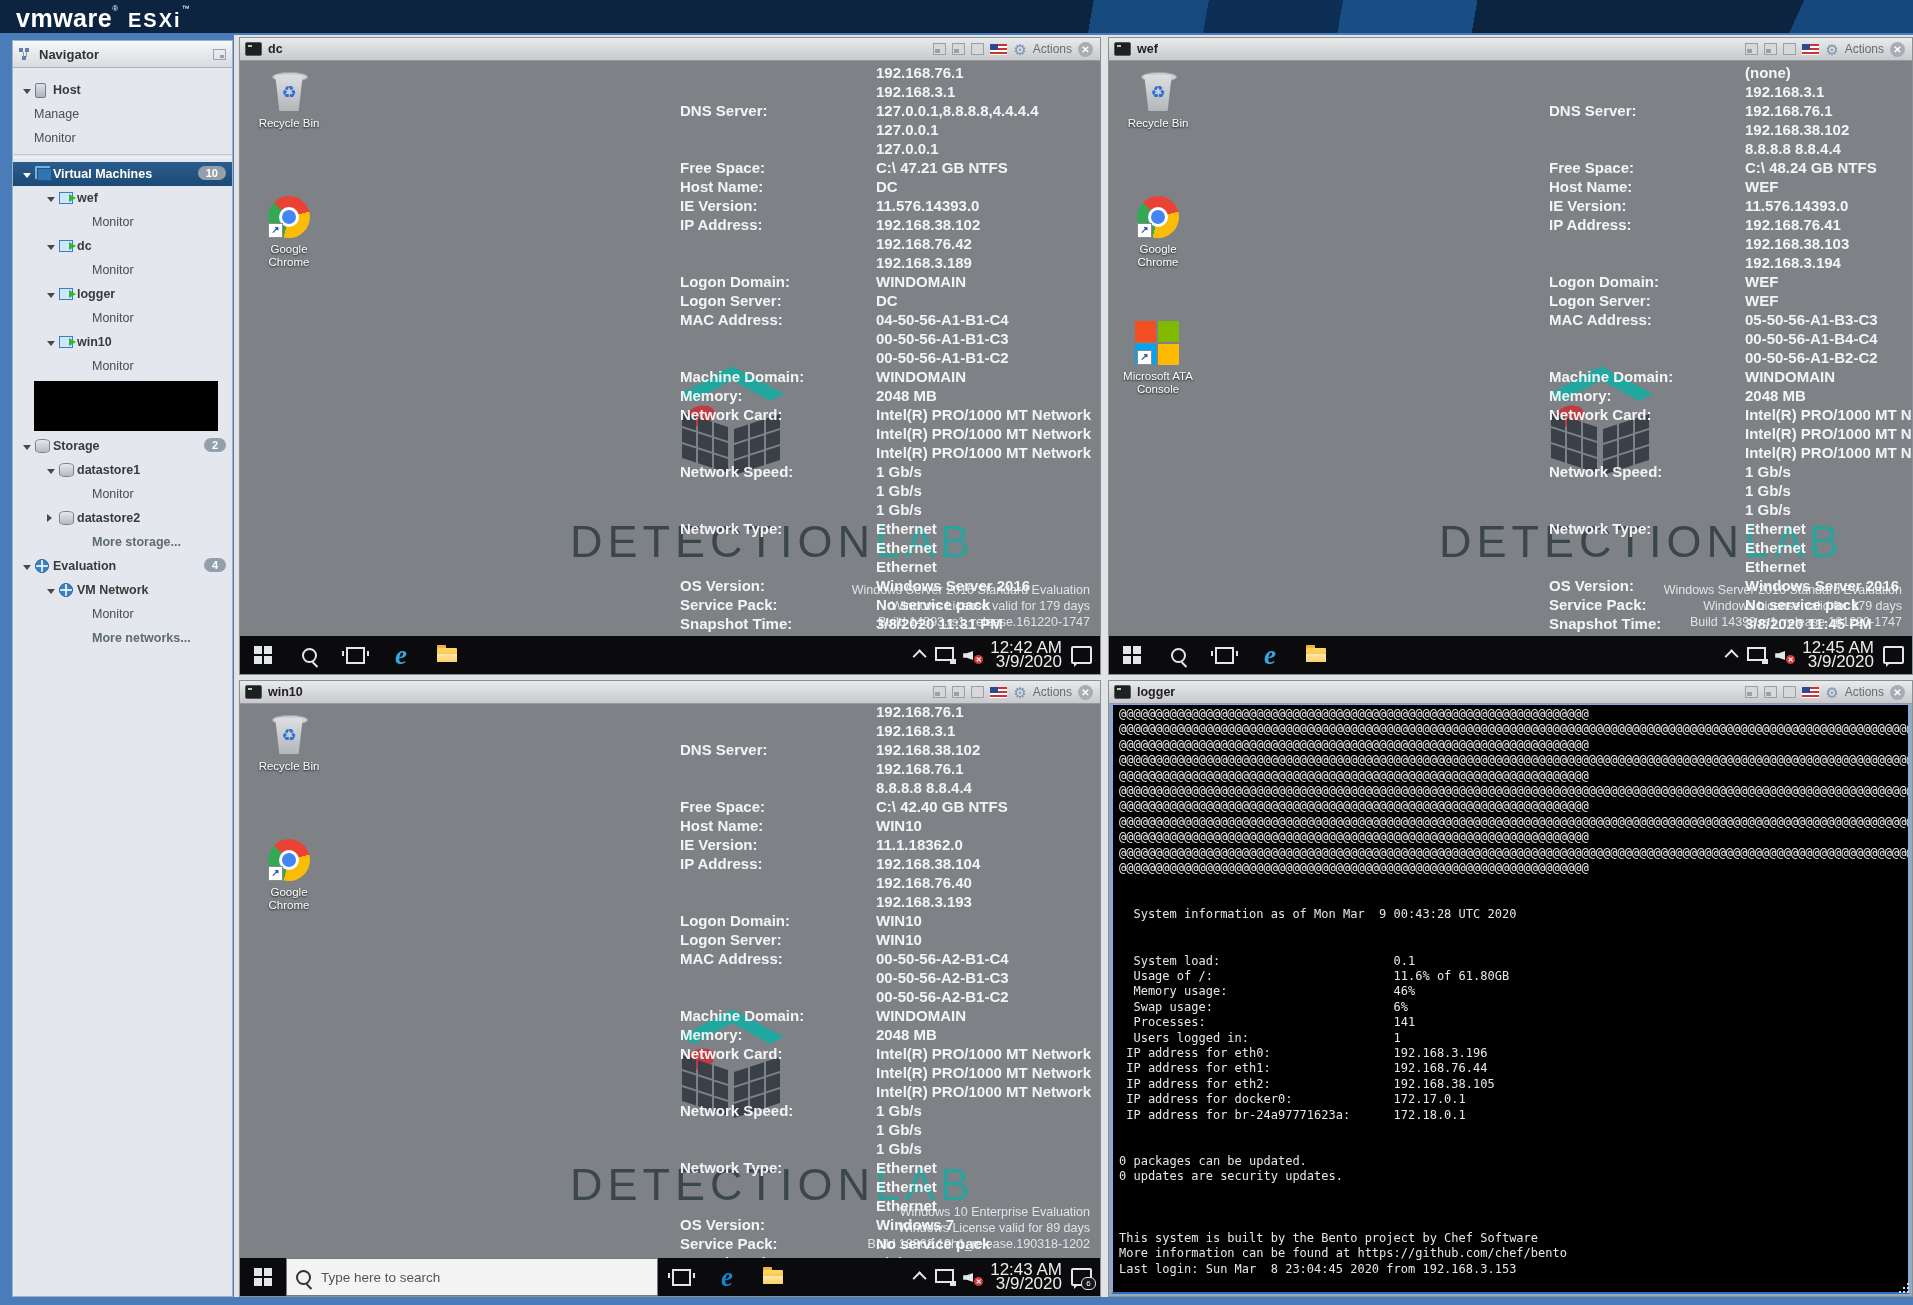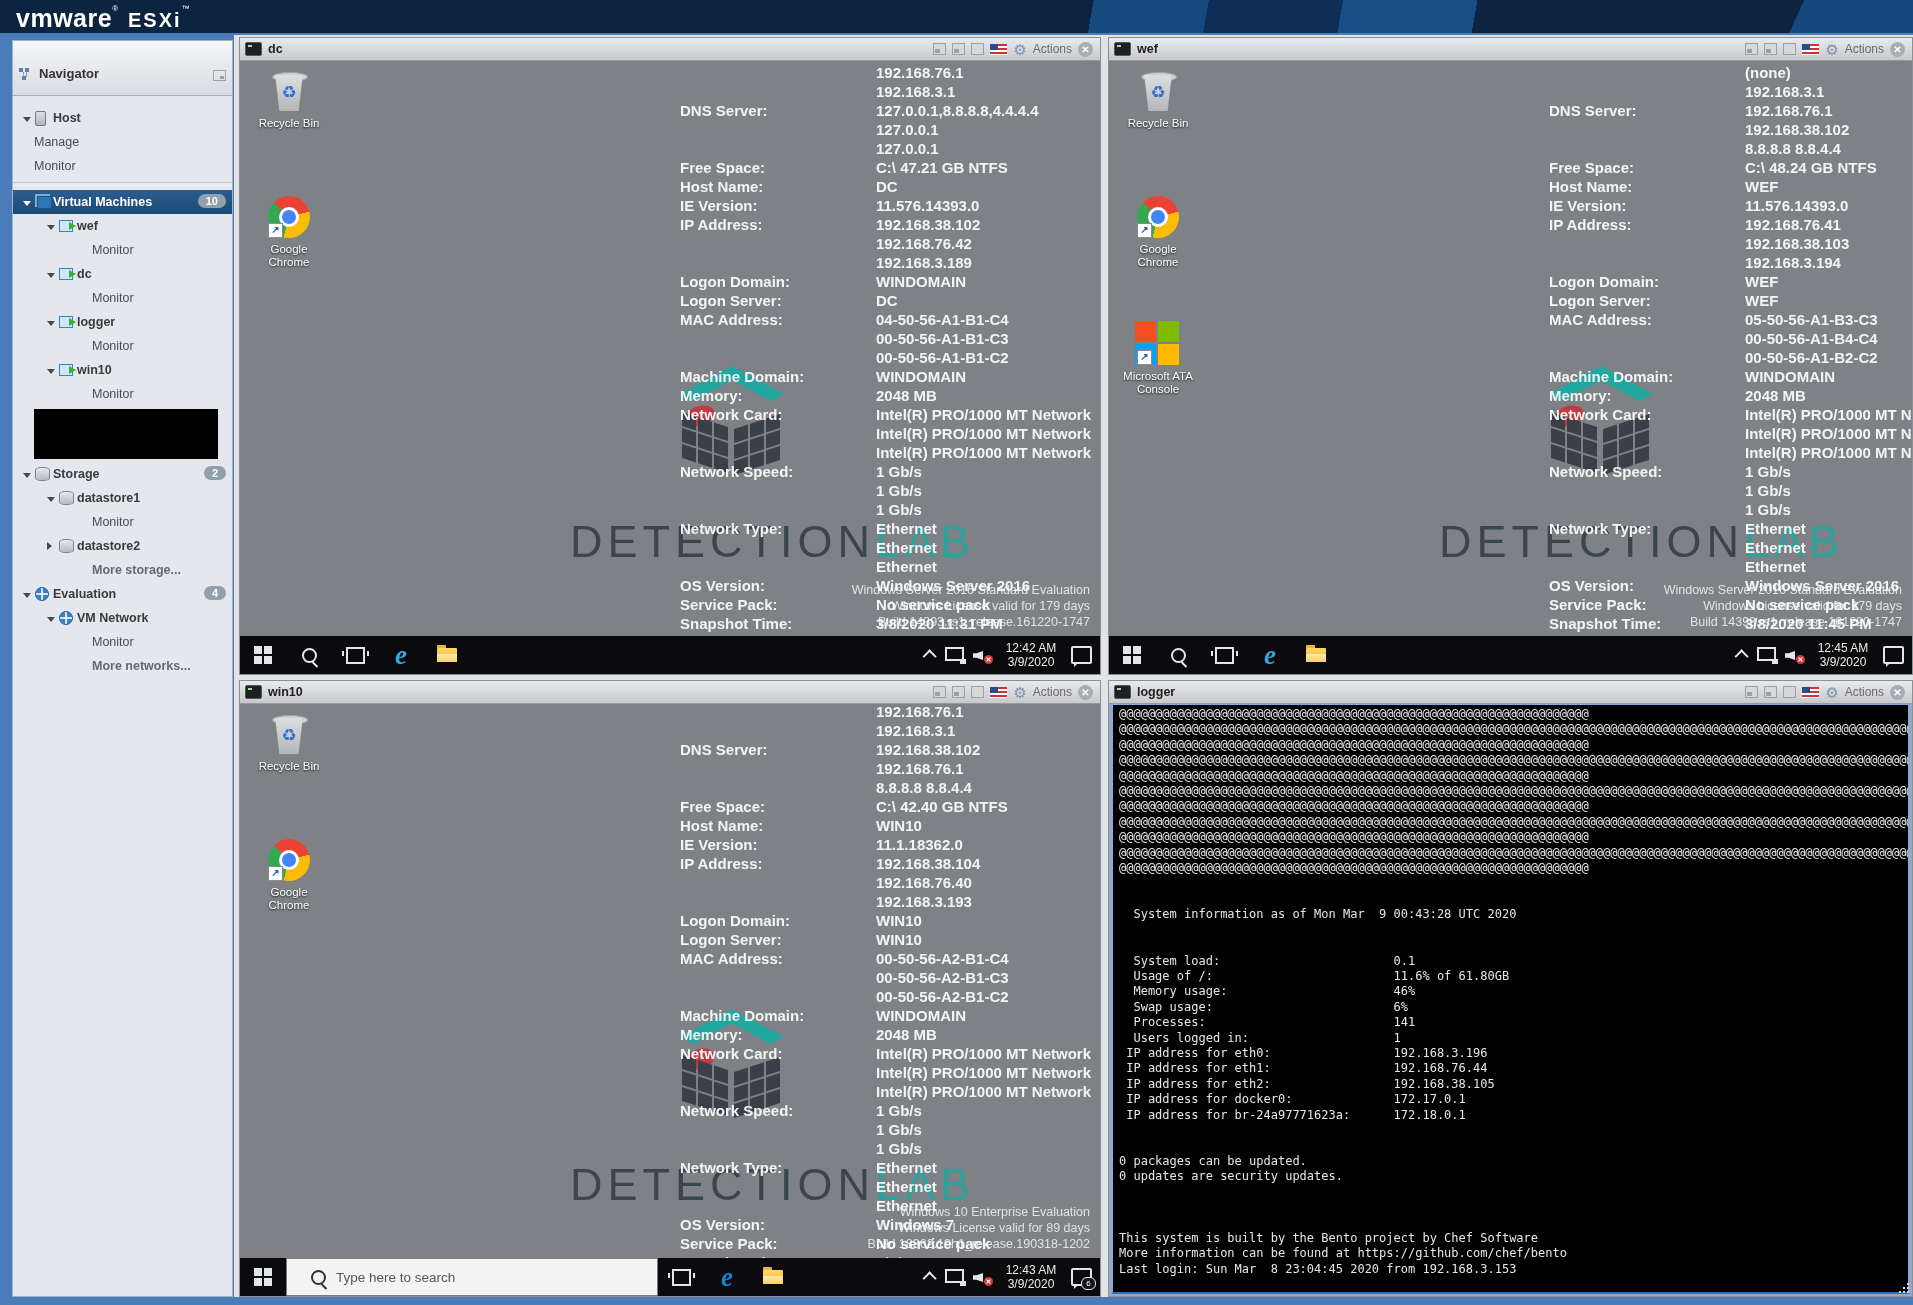--- a/index.html
+++ b/index.html
@@ -15,21 +15,21 @@
   #logo .vm{font-weight:700;font-size:25px;letter-spacing:.5px;}
   #logo .reg{font-size:8px;vertical-align:top;}
   #logo .esxi{font-weight:600;font-size:20px;letter-spacing:2px;margin-left:10px;}
   #logo .tm{font-size:8px;vertical-align:top;}
 
   
   #console-bg{position:absolute;left:234px;top:35px;width:1679px;height:1262px;background:#e2e3e5;}
 
   
   #sidebar{position:absolute;left:12px;top:40px;width:221px;height:1257px;background:#e4e8ee;border:1px solid #9fb2c6;box-sizing:border-box;}
-  #nav-head{height:26px;background:linear-gradient(#f6f7f9,#d8dbe0);border-bottom:1px solid #aab3bd;display:flex;align-items:flex-end;padding:14px 6px;}
+  #nav-head{height:26px;background:linear-gradient(#f6f7f9,#d8dbe0);border-bottom:1px solid #aab3bd;display:flex;align-items:center;padding:0 6px;}
   .orgchart{width:14px;height:13px;position:relative;margin-right:6px;}
   .orgchart i{position:absolute;width:4px;height:4px;background:#5e7fae;}
   .orgchart i:nth-child(1){left:0;top:0}.orgchart i:nth-child(2){left:6px;top:0}
   .orgchart i:nth-child(3){left:3px;top:8px}
   .orgchart::after{content:"";position:absolute;left:4px;top:4px;width:1px;height:5px;background:#8a9db8;box-shadow:3px 0 0 #8a9db8;}
   #nav-title{font-weight:700;font-size:13px;color:#333;flex:1;}
   .panel-icon{width:11px;height:9px;border:1px solid #9aa2ab;position:relative;}
   .panel-icon::after{content:"";position:absolute;right:1px;bottom:1px;width:4px;height:3px;background:#9aa2ab;}
 
   #tree{padding-top:10px;}
@@ -126,25 +126,25 @@
   .folder{width:20px;height:14px;background:linear-gradient(#ffd863,#f6b23f);border-radius:1px;position:relative;}
   .folder::before{content:"";position:absolute;left:0;top:-3px;width:9px;height:3px;background:#f6b23f;border-radius:1px 1px 0 0;}
   .folder::after{content:"";position:absolute;left:0;bottom:0;width:20px;height:8px;background:linear-gradient(#ffe9a8,#fccf6a);}
   .tray{margin-left:auto;display:flex;align-items:center;gap:9px;padding-right:8px;}
   .chev{width:8px;height:8px;border-left:2px solid #e3e6e8;border-top:2px solid #e3e6e8;transform:rotate(45deg) translateY(2px);}
   .netic{width:15px;height:10px;border:2px solid #e3e6e8;position:relative;margin-top:-3px;}
   .netic::after{content:"";position:absolute;right:-4px;bottom:-5px;width:6px;height:5px;background:#e3e6e8;}
   .spk{width:18px;height:14px;position:relative;}
   .spk::before{content:"";position:absolute;left:0;top:3px;width:10px;height:9px;background:#e3e6e8;clip-path:polygon(0 25%,35% 25%,100% 0,100% 100%,35% 75%,0 75%);}
   .spk .mute{position:absolute;right:-2px;bottom:-2px;width:9px;height:9px;border-radius:50%;background:#d23b3b;color:#fff;font-size:7px;line-height:9px;text-align:center;font-weight:700;}
-  .clock{text-align:center;font-size:12px;line-height:14px;color:#ececec;min-width:62px;}
+  .clock{text-align:right;font-size:17px;line-height:14px;color:#ececec;min-width:62px;}
   .bubble{width:17px;height:14px;border:2px solid #e3e6e8;border-radius:2px;position:relative;}
   .bubble::after{content:"";position:absolute;left:1px;bottom:-5px;width:5px;height:5px;background:#e3e6e8;clip-path:polygon(0 0,100% 0,0 100%);}
   .bubble .cnt{position:absolute;right:-6px;bottom:-6px;min-width:11px;height:11px;border-radius:6px;background:#15171a;border:1px solid #e3e6e8;color:#fff;font-size:8px;line-height:11px;text-align:center;padding:0 1px;}
-  .searchbox{height:38px;width:372px;background:#f4f4f4;border:1px solid #7a7a7a;box-sizing:border-box;display:flex;align-items:center;padding-left:24px;gap:10px;flex:0 0 auto;}
+  .searchbox{height:38px;width:372px;background:#f4f4f4;border:1px solid #7a7a7a;box-sizing:border-box;display:flex;align-items:center;padding-left:9px;gap:10px;flex:0 0 auto;}
   .ringm.dark{border-color:#333;}
   .ringm.dark::after{background:#333;}
   .search-ph{font-size:13.5px;color:#555;}
 
   
   .term{position:absolute;left:2px;right:2px;top:22px;bottom:2px;background:#000;border:2px solid #8aa7e8;border-bottom-color:#2d6cc8;box-sizing:border-box;padding:2px 0 0 6px;overflow:hidden;}
   .term pre{margin:0;font-family:"DejaVu Sans Mono",monospace;font-size:12px;line-height:15.4px;color:#e6e6e6;}
   .prompt-line{font-family:"DejaVu Sans Mono",monospace;font-size:12px;line-height:15.4px;}
   .prompt-user{color:#3fde3f;font-weight:700;}
   .prompt-rest{color:#e6e6e6;}

